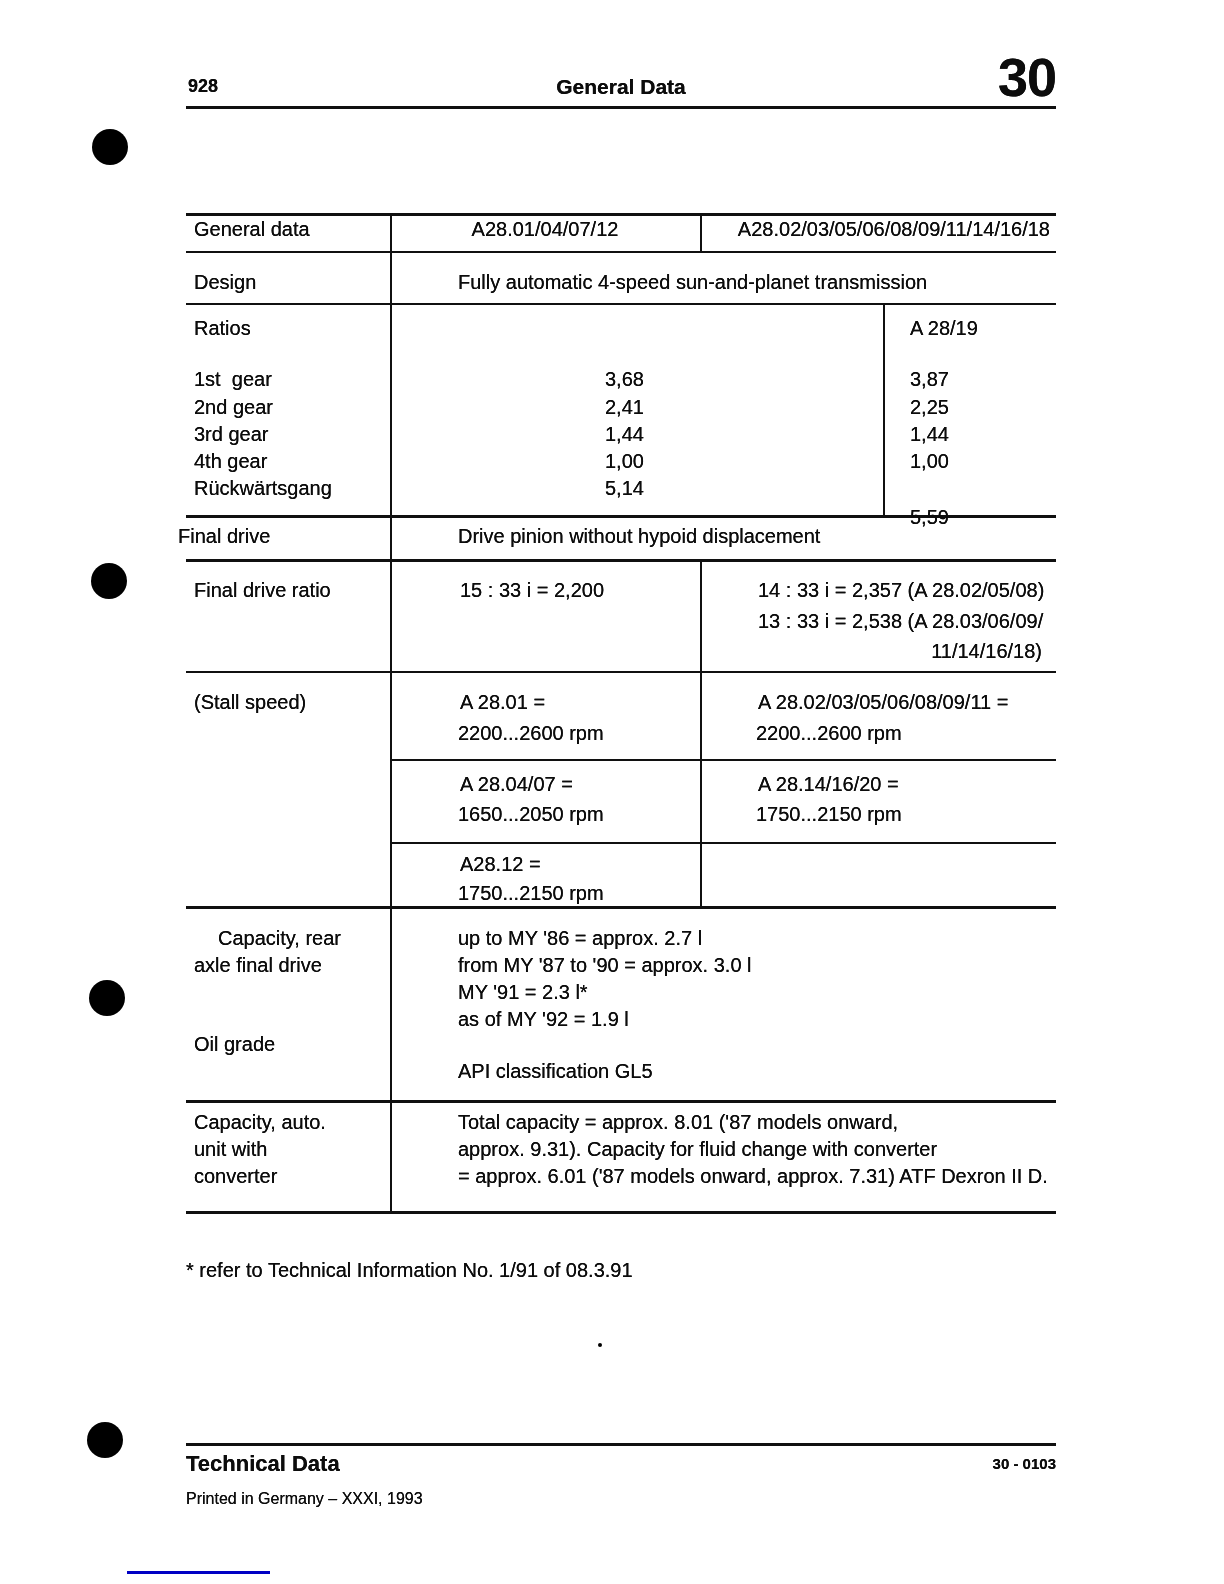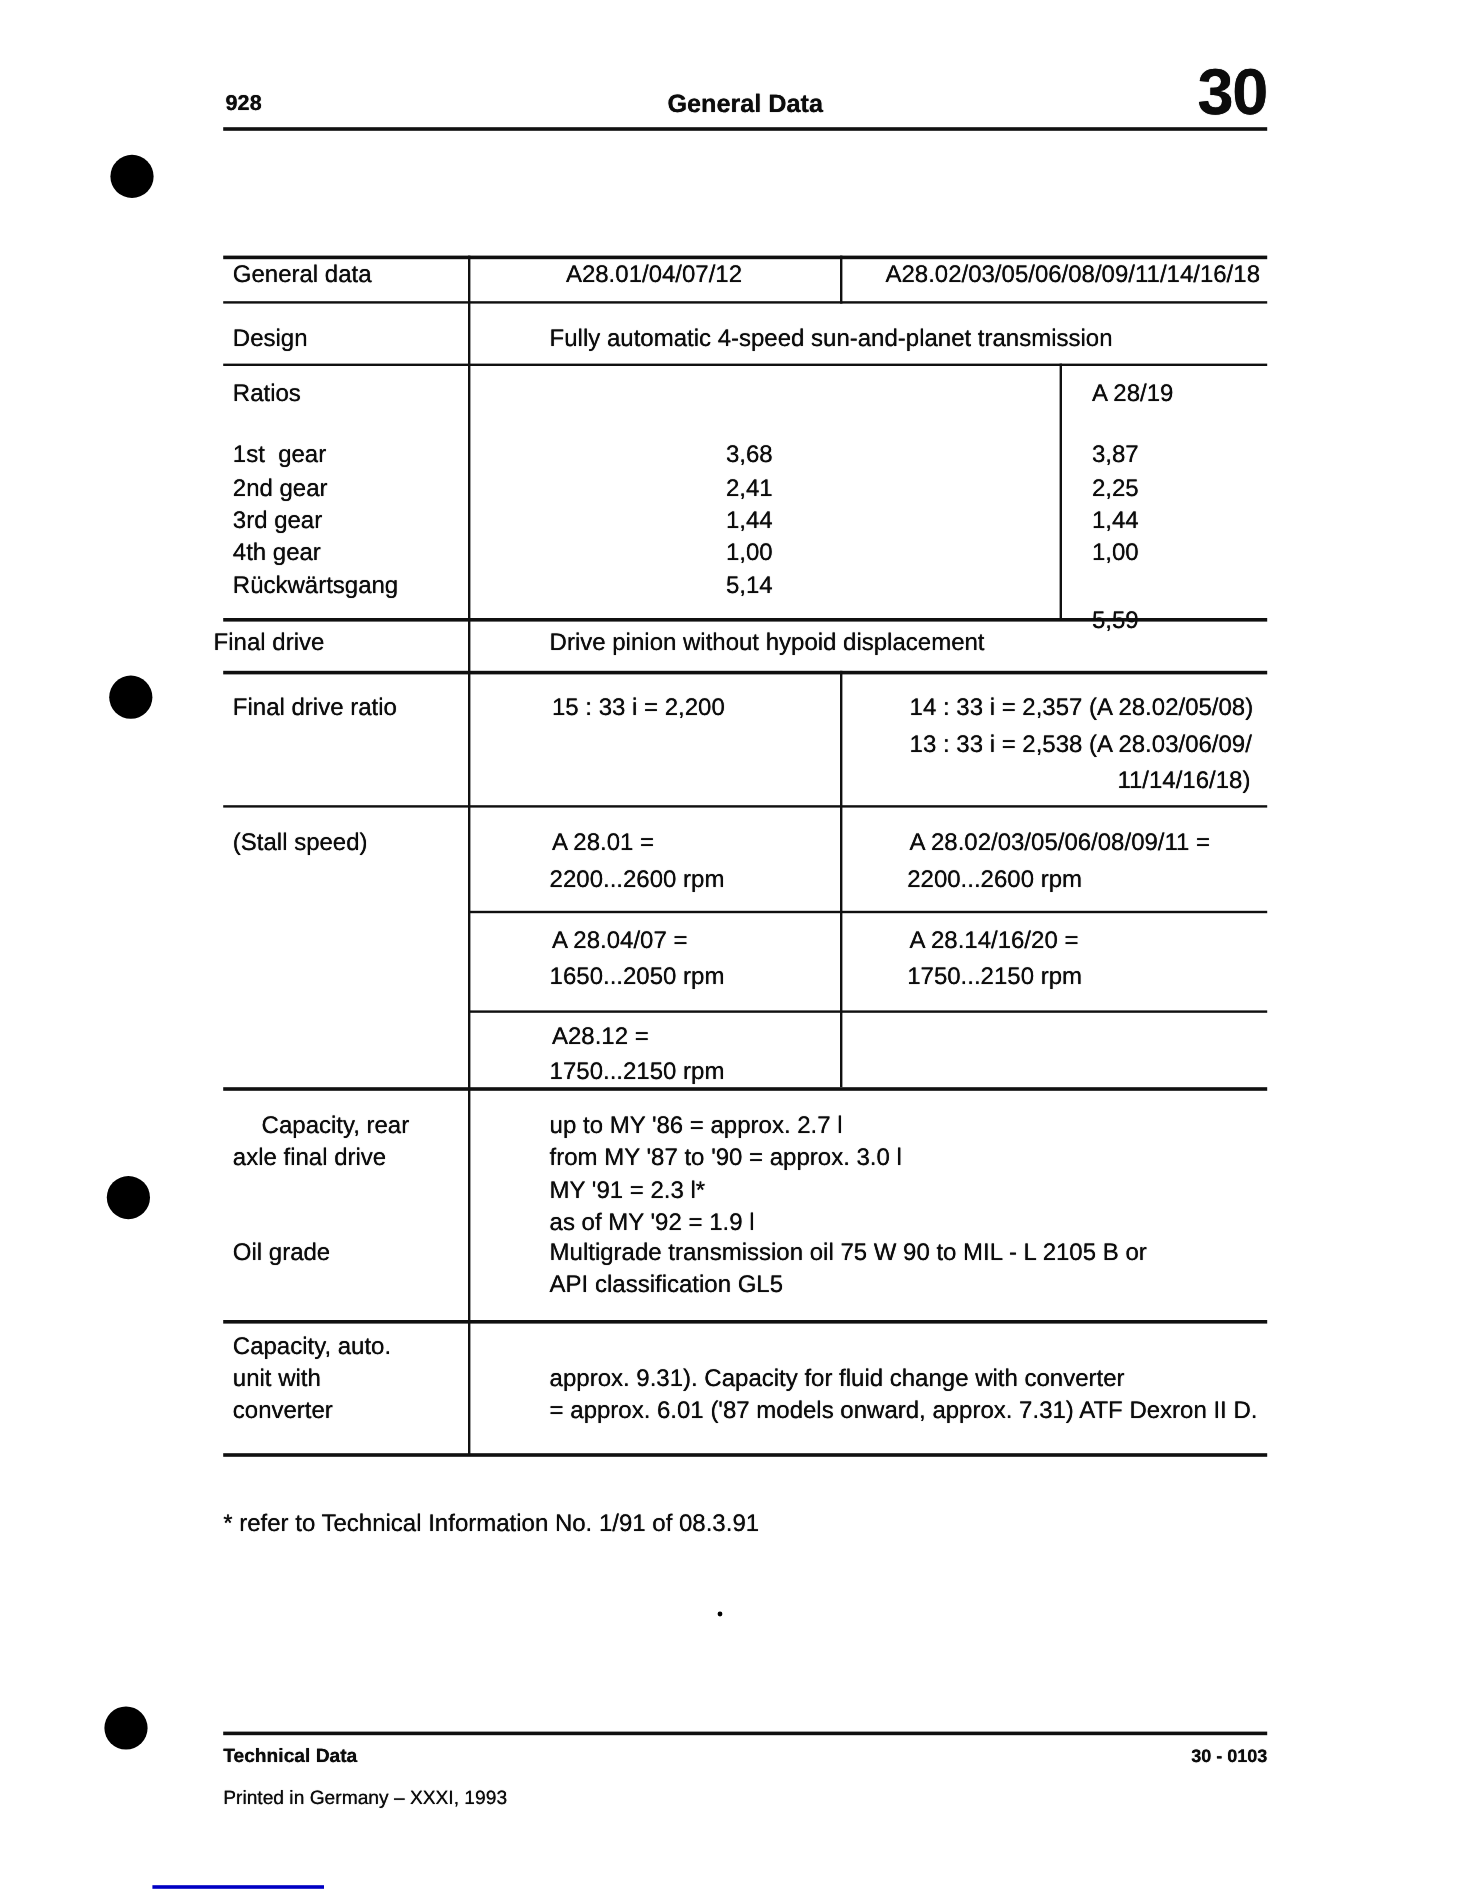--- a/index.html
+++ b/index.html
@@ -11,21 +11,21 @@
      text-shadow:0 0 0.6px currentColor;}
   .b{font-weight:bold;}
   .hl{position:absolute;background:#101010;}
   .vl{position:absolute;background:#101010;}
   .dot{position:absolute;background:#000;border-radius:50%;}
   .ctr{text-align:center;}
   .rgt{text-align:right;}
   .blue{background:#0000c4;}
   .chapter{font-size:54px;line-height:54px;letter-spacing:-1px;}
   .small{font-size:16px;line-height:17px;}
-  .footer-title{font-size:16px;line-height:23px;}
+  .footer-title{font-size:22px;line-height:23px;}
 </style>
 </head>
 <body>
 
 <div class="page">
 
   <div class="dot" style="left:92px;top:129px;width:36px;height:36px;"></div>
   <div class="dot" style="left:91px;top:563px;width:36px;height:36px;"></div>
   <div class="dot" style="left:89px;top:980px;width:36px;height:36px;"></div>
   <div class="dot" style="left:87px;top:1422px;width:36px;height:36px;"></div>
@@ -107,26 +107,26 @@
   <div class="t" style="left:460px;top:854px;">A28.12 =</div>
   <div class="t" style="left:458px;top:883px;">1750...2150 rpm</div>
 
   <div class="t" style="left:194px;top:928px;margin-left:24px;">Capacity, rear</div>
   <div class="t" style="left:194px;top:955px;">axle final drive</div>
   <div class="t" style="left:458px;top:928px;">up to MY '86 = approx. 2.7 l</div>
   <div class="t" style="left:458px;top:955px;">from MY '87 to '90 = approx. 3.0 l</div>
   <div class="t" style="left:458px;top:982px;">MY '91 = 2.3 l*</div>
   <div class="t" style="left:458px;top:1009px;">as of MY '92 = 1.9 l</div>
   <div class="t" style="left:194px;top:1034px;">Oil grade</div>
-  <div class="t" style="left:458px;top:1034px;">Multigrade transmission oil 75 W 90 to MIL - L 2105 B or</div>
   <div class="t" style="left:458px;top:1061px;">API classification GL5</div>
 
   <div class="t" style="left:194px;top:1112px;">Capacity, auto.</div>
   <div class="t" style="left:194px;top:1139px;">unit with</div>
   <div class="t" style="left:194px;top:1166px;">converter</div>
+  <div class="t" style="left:458px;top:1112px;">Total capacity = approx. 8.01 ('87 models onward,</div>
   <div class="t" style="left:458px;top:1139px;">approx. 9.31). Capacity for fluid change with converter</div>
   <div class="t" style="left:458px;top:1166px;">= approx. 6.01 ('87 models onward, approx. 7.31) ATF Dexron II D.</div>
 
   <div class="t" style="left:186px;top:1260px;">* refer to Technical Information No. 1/91 of 08.3.91</div>
 
   <div class="hl" style="left:186px;top:1443px;width:870px;height:3px;"></div>
   <div class="t b footer-title" style="left:186px;top:1452px;">Technical Data</div>
   <div class="t b rgt" style="left:856px;top:1453px;width:200px;font-size:15px;">30 - 0103</div>
   <div class="t small" style="left:186px;top:1490px;">Printed in Germany – XXXI, 1993</div>
 

